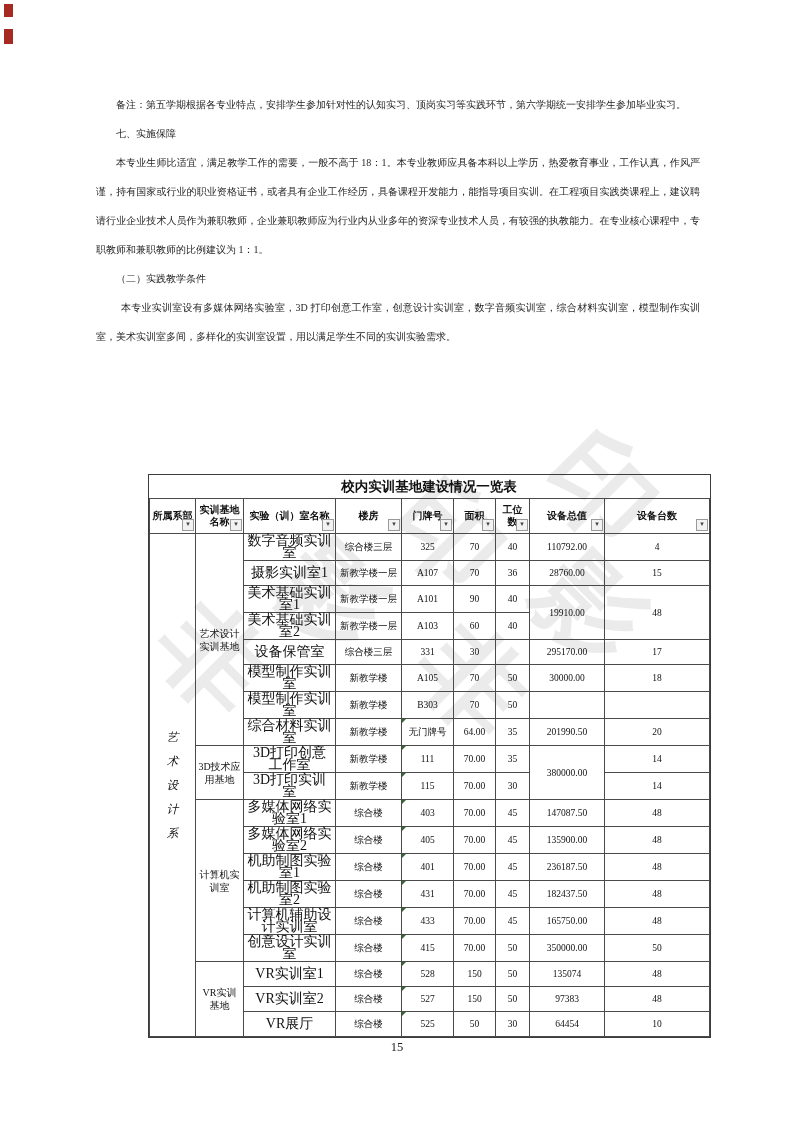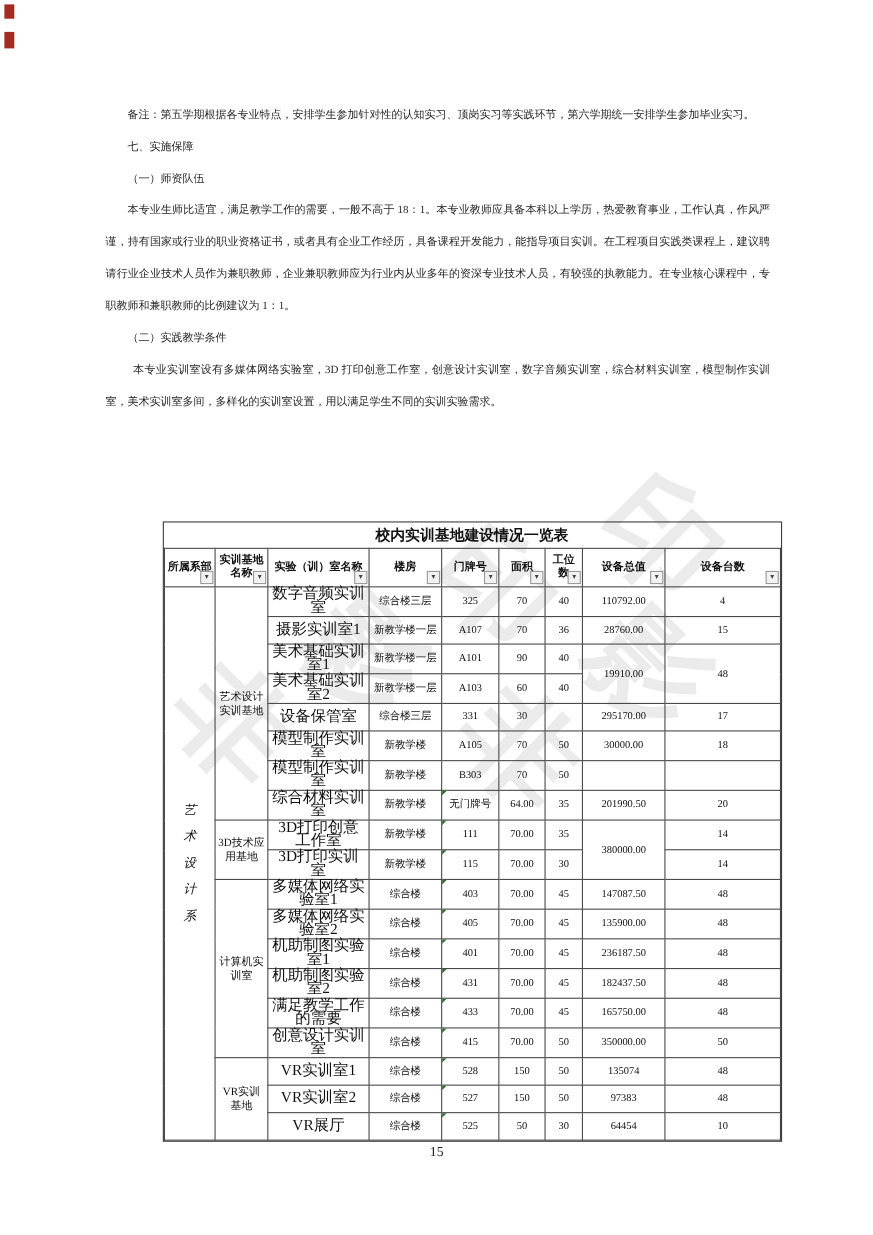--- a/index.html
+++ b/index.html
@@ -59,21 +59,20 @@
   <span class="wm wm1">非</span>
   <span class="wm wm2">影</span>
   <span class="wm wm3">印</span>
   <span class="wm wm4">非</span>
   <span class="wm wm5">影</span>
   <span class="wm wm6">印</span>
 
   <div class="body-text">
     <p class="indent">备注：第五学期根据各专业特点，安排学生参加针对性的认知实习、顶岗实习等实践环节，第六学期统一安排学生参加毕业实习。</p>
     <p class="indent hei">七、实施保障</p>
-    <p class="indent">（一）师资队伍</p>
     <p class="indent">本专业生师比适宜，满足教学工作的需要，一般不高于 18：1。本专业教师应具备本科以上学历，热爱教育事业，工作认真，作风严谨，持有国家或行业的职业资格证书，或者具有企业工作经历，具备课程开发能力，能指导项目实训。在工程项目实践类课程上，建议聘请行业企业技术人员作为兼职教师，企业兼职教师应为行业内从业多年的资深专业技术人员，有较强的执教能力。在专业核心课程中，专职教师和兼职教师的比例建议为 1：1。</p>
     <p class="indent">（二）实践教学条件</p>
     <p class="indent-lg">本专业实训室设有多媒体网络实验室，3D 打印创意工作室，创意设计实训室，数字音频实训室，综合材料实训室，模型制作实训室，美术实训室多间，多样化的实训室设置，用以满足学生不同的实训实验需求。</p>
   </div>
 
   <div class="table-wrap">
     <div class="table-title">校内实训基地建设情况一览表</div>
     <table>
       <colgroup>
         <col class="c1">
@@ -223,21 +222,21 @@
           <tr>
             <td class="room">机助制图实验室2</td>
             <td class="num">综合楼</td>
             <td class="num flag">431</td>
             <td class="num">70.00</td>
             <td class="num">45</td>
             <td class="num">182437.50</td>
             <td class="num">48</td>
           </tr>
           <tr>
-            <td class="room">满足教学工作的需要</td>
+            <td class="room">计算机辅助设计实训室</td>
             <td class="num">综合楼</td>
             <td class="num flag">433</td>
             <td class="num">70.00</td>
             <td class="num">45</td>
             <td class="num">165750.00</td>
             <td class="num">48</td>
           </tr>
           <tr>
             <td class="room">创意设计实训室</td>
             <td class="num">综合楼</td>

